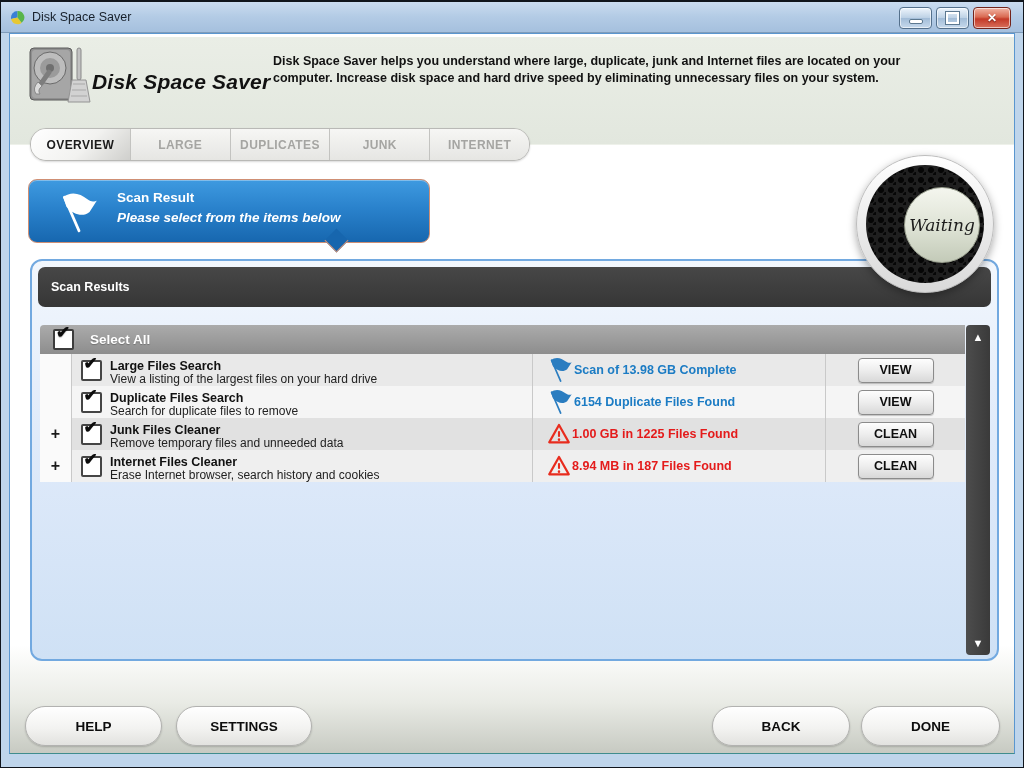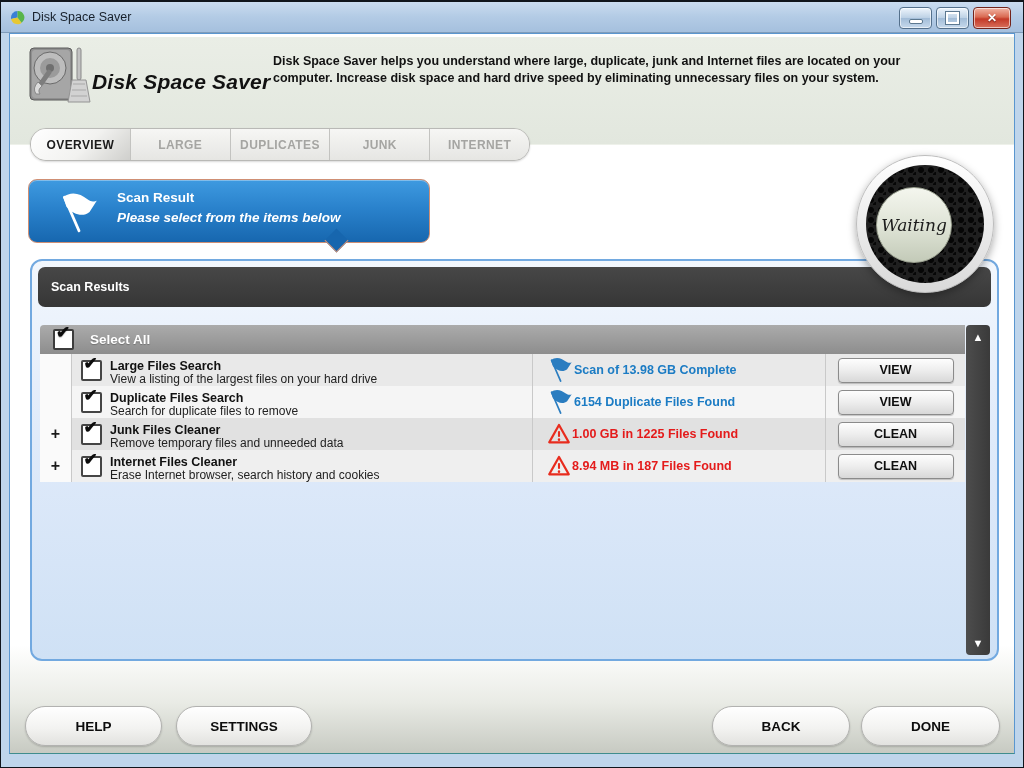--- a/index.html
+++ b/index.html
@@ -58,21 +58,21 @@
 
   
   .waiting{position:absolute;left:846px;top:121px;width:136px;height:136px;border-radius:50%;
     background:linear-gradient(180deg,#ffffff,#d9d9d9);border:1px solid #bdbdbd;
     box-shadow:0 3px 8px rgba(0,0,0,.35);z-index:5;}
   .waiting-ring{position:absolute;left:9px;top:9px;width:118px;height:118px;border-radius:50%;
     background-color:#1f1f1f;
     background-image:radial-gradient(circle at 5px 5px,#060606 2.6px,transparent 3.4px),
                      radial-gradient(circle at 10px 10px,#060606 2.6px,transparent 3.4px);
     background-size:10px 10px;}
-  .waiting-core{position:absolute;left:19px;top:31px;width:74px;height:74px;border-radius:50%;
+  .waiting-core{position:absolute;left:47px;top:31px;width:74px;height:74px;border-radius:50%;
     background:linear-gradient(180deg,#f4f6ee 0%,#dde2d4 55%,#c3cab8 100%);
     border:1px solid #9aa08f;display:flex;align-items:center;justify-content:center;
     font-family:"DejaVu Serif",serif;font-style:italic;font-size:17px;color:#1c1c1c;}
 
   
   .panel{position:absolute;left:20px;top:225px;width:969px;height:402px;box-sizing:border-box;
     border:2px solid #72a9e0;border-radius:12px;
     background:linear-gradient(180deg,#f2f7fd 0%,#dfeafa 45%,#cfe1f5 100%);}
   .panel-header{position:absolute;left:6px;right:6px;top:6px;height:40px;border-radius:7px;
     background:linear-gradient(180deg,#474747 0%,#363636 100%);
@@ -101,21 +101,21 @@
   .cell-action{width:140px;box-sizing:border-box;border-left:1px solid #c9c9c9;
     display:flex;align-items:center;justify-content:center;}
   .row-bg-0{background:#e9e9e9;} .row-bg-1{background:#f5f5f5;}
   .row-bg-2{background:#e1e1e1;} .row-bg-3{background:#efefef;}
 
   .checkbox{position:relative;width:17px;height:17px;background:#fff;border:2px solid #454545;
     border-radius:2px;cursor:pointer;}
   .checkbox .tick{position:absolute;left:1px;top:-7px;font-size:17px;font-weight:bold;color:#0c0c0c;line-height:1;}
   .select-all .checkbox{border-color:#3c3c3c;}
 
-  .list-btn{width:116px;height:25px;border:1px solid #8b8b8b;border-radius:4px;cursor:pointer;
+  .list-btn{width:76px;height:25px;border:1px solid #8b8b8b;border-radius:4px;cursor:pointer;
     background:linear-gradient(180deg,#fefefe 0%,#ededed 50%,#d8d8d8 100%);
     font-family:"Liberation Sans",sans-serif;font-size:12.5px;font-weight:bold;color:#0e0e0e;
     box-shadow:0 1px 1px rgba(0,0,0,.2);}
 
   .scrollbar{position:absolute;right:0;top:0;width:24px;height:330px;border-radius:4px;
     background:linear-gradient(90deg,#4d4d4d 0%,#3a3a3a 100%);cursor:pointer;}
   .scroll-arrow{position:absolute;left:0;width:24px;text-align:center;color:#fff;font-size:11px;cursor:pointer;}
   .scroll-arrow.up{top:6px;} .scroll-arrow.down{bottom:6px;}
 
   

